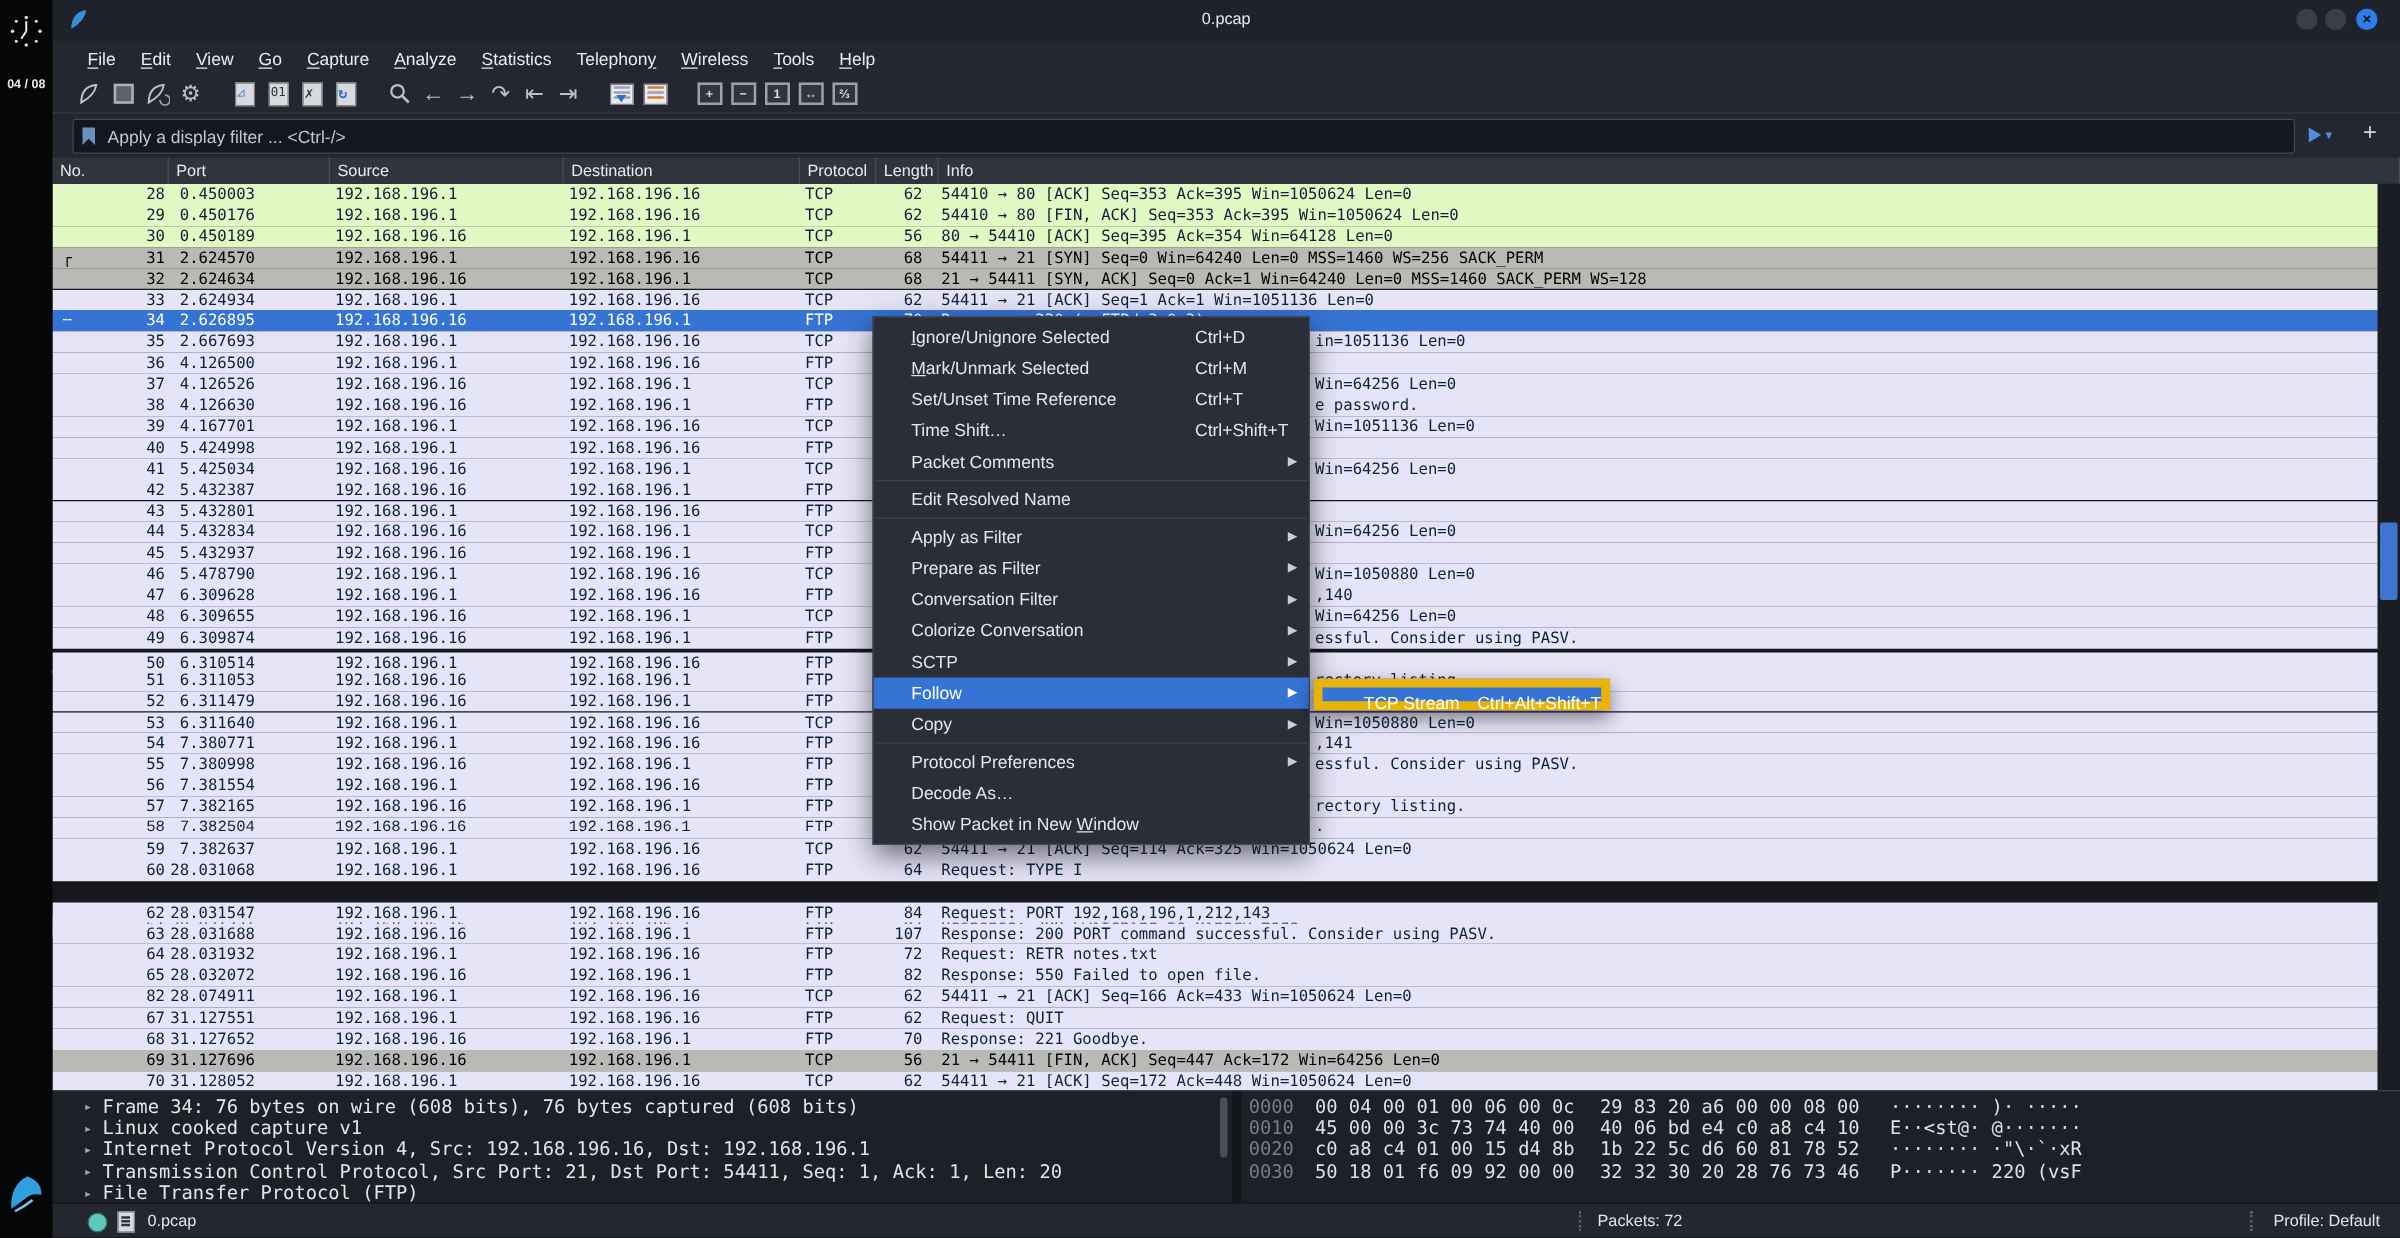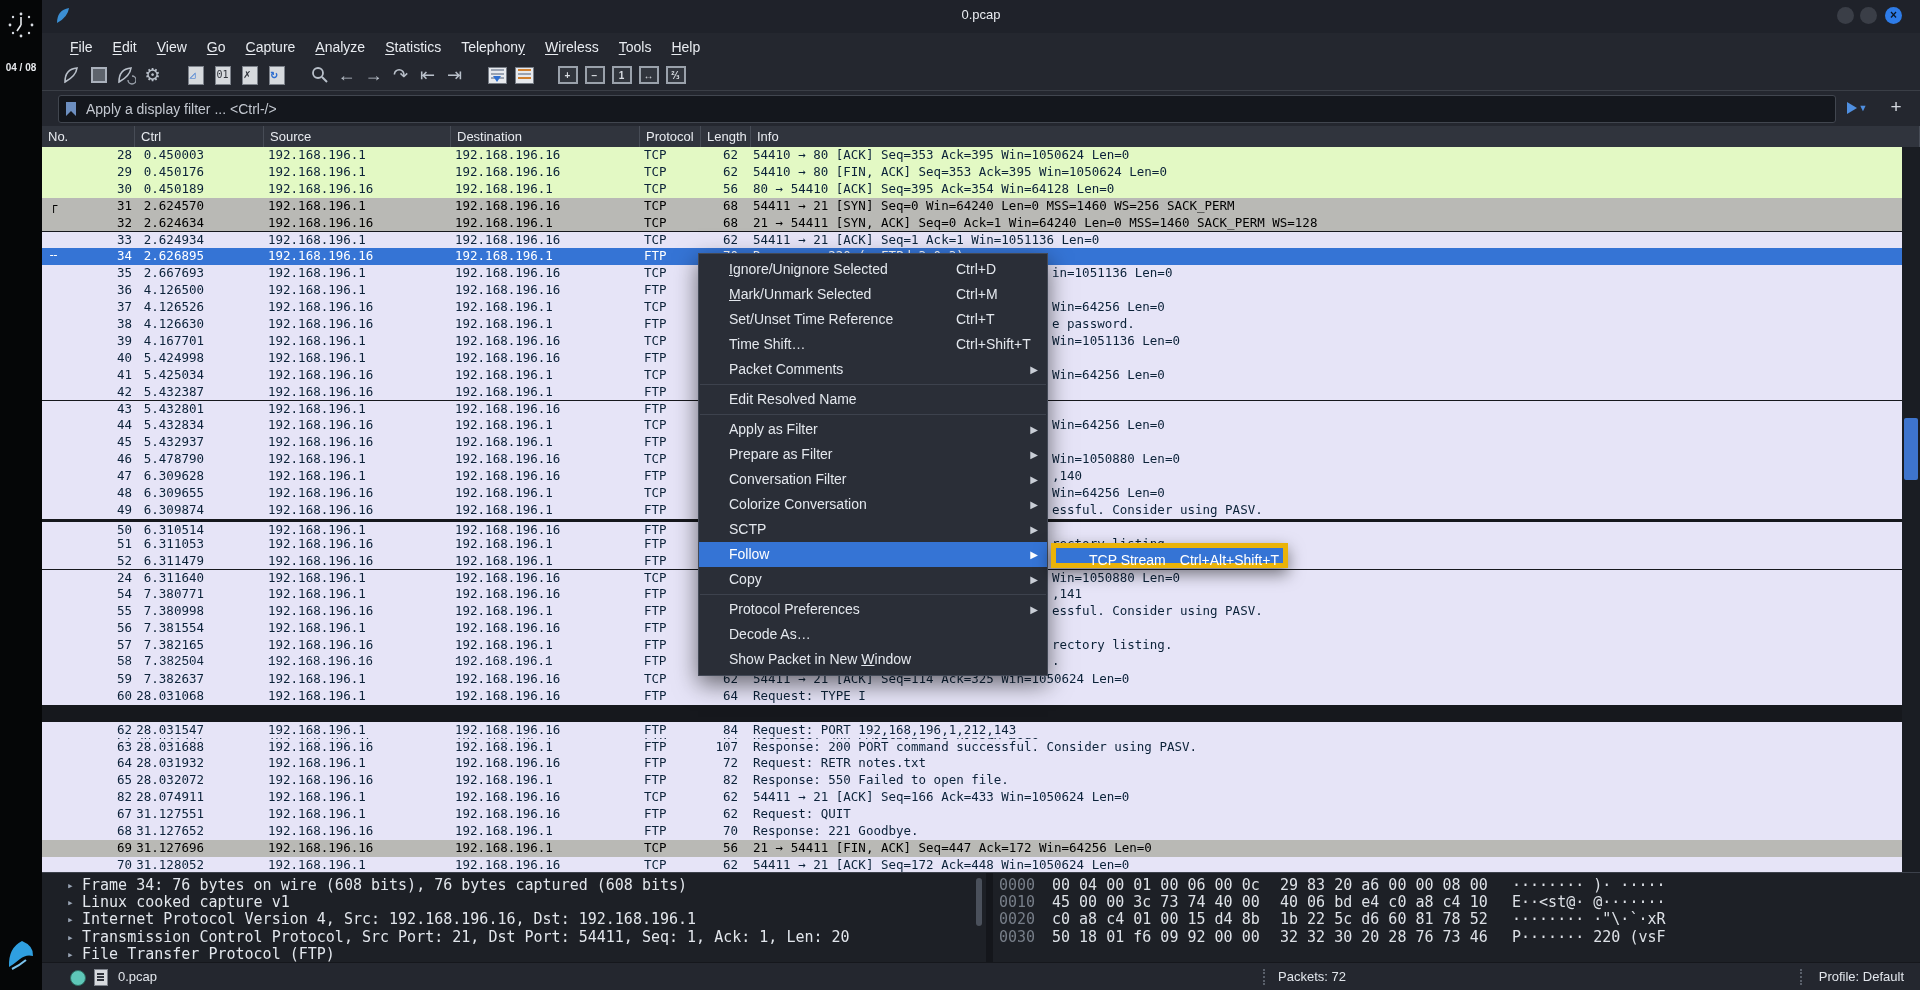--- a/index.html
+++ b/index.html
@@ -74,21 +74,21 @@
   #pl-thumb{left:2px;top:271px;width:14px;height:62px;background:#3e74cd;border-radius:2px;}
   
   #ctx-menu{left:698px;top:253px;width:350px;background:#2a2e37;border:1px solid #434956;
             box-shadow:0 8px 22px rgba(0,0,0,.55);padding:3px 0;box-sizing:border-box;z-index:50;}
   .mi{position:relative;height:25px;line-height:25px;color:#e4e8ee;font-size:14px;padding-left:30px;}
   .mi .sc{position:absolute;left:257px;top:0;}
   .mi .sub{position:absolute;right:9px;top:0;font-size:10px;color:#c9ced6;}
   .mi.hl{background:#3574d5;color:#fff;} .mi.hl .sub{color:#fff;}
   .msep{height:1px;background:#3d424d;margin:2px 1px;}
   
-  #submenu{left:1051px;top:543px;width:237px;height:25px;background:#3574d5;border:5px solid #eab308;
+  #submenu{left:1051px;top:543px;width:237px;height:25px;background:#3574d5;border:7px solid #eab308;
            box-shadow:0 6px 16px rgba(0,0,0,.5);color:#fff;font-size:14px;line-height:24px;z-index:60;
            display:flex;box-sizing:border-box;}
   #submenu .lab{margin-left:33px;}
   #submenu .sc{margin-left:14px;}
   
   #details{left:42px;top:872px;width:944px;height:90px;background:#1d2026;border-top:1px solid #3c414b;
            font-family:"DejaVu Sans Mono",monospace;font-size:15px;color:#e2e6ec;padding-top:4px;box-sizing:border-box;}
   .dline{position:relative;height:17.2px;line-height:17.2px;white-space:pre;}
   .dline .tri{position:absolute;left:25px;color:#9aa5b5;font-size:11px;}
   .dline .txt{position:absolute;left:40px;}
@@ -255,21 +255,21 @@
   </div>
   <div class="abs" id="filter-apply">
     <span class="arr"></span>
     <span class="chev">▼</span>
   </div>
   <div class="abs" id="filter-add">+</div>
 </div>
 
 <div class="abs" id="pl-header">
     <div class="hcell" style="left: 0px; width: 93px;">No.</div>
-    <div class="hcell" style="left: 93px; width: 129px;">Ctrl</div>
+    <div class="hcell" style="left: 93px; width: 129px;">Port</div>
     <div class="hcell" style="left: 222px; width: 187px;">Source</div>
     <div class="hcell" style="left: 409px; width: 189px;">Destination</div>
     <div class="hcell" style="left: 598px; width: 61px;">Protocol</div>
     <div class="hcell" style="left: 659px; width: 50px;">Length</div>
     <div class="hcell" style="left: 709px; width: 1169px;">Info</div>
   </div>
 <div class="abs" id="rows">
     <div class="prow row-green" style="top: 0px;"><span class="c-no">28</span><span class="c-time">0.450003</span><span class="c-src">192.168.196.1</span><span class="c-dst">192.168.196.16</span><span class="c-proto">TCP</span><span class="c-len">62</span><span class="c-info">54410 → 80 [ACK] Seq=353 Ack=395 Win=1050624 Len=0</span></div>
     <div class="prow row-green" style="top: 16.9px;"><span class="c-no">29</span><span class="c-time">0.450176</span><span class="c-src">192.168.196.1</span><span class="c-dst">192.168.196.16</span><span class="c-proto">TCP</span><span class="c-len">62</span><span class="c-info">54410 → 80 [FIN, ACK] Seq=353 Ack=395 Win=1050624 Len=0</span></div>
     <div class="prow row-green" style="top: 33.8px;"><span class="c-no">30</span><span class="c-time">0.450189</span><span class="c-src">192.168.196.16</span><span class="c-dst">192.168.196.1</span><span class="c-proto">TCP</span><span class="c-len">56</span><span class="c-info">80 → 54410 [ACK] Seq=395 Ack=354 Win=64128 Len=0</span></div>
@@ -288,21 +288,21 @@
     <div class="prow row-lav" style="top: 253.5px;"><span class="c-no">43</span><span class="c-time">5.432801</span><span class="c-src">192.168.196.1</span><span class="c-dst">192.168.196.16</span><span class="c-proto">FTP</span></div>
     <div class="prow row-lav" style="top: 270.4px;"><span class="c-no">44</span><span class="c-time">5.432834</span><span class="c-src">192.168.196.16</span><span class="c-dst">192.168.196.1</span><span class="c-proto">TCP</span><span class="c-frag">Win=64256 Len=0</span></div>
     <div class="prow row-lav" style="top: 287.3px;"><span class="c-no">45</span><span class="c-time">5.432937</span><span class="c-src">192.168.196.16</span><span class="c-dst">192.168.196.1</span><span class="c-proto">FTP</span></div>
     <div class="prow row-lav" style="top: 304.2px;"><span class="c-no">46</span><span class="c-time">5.478790</span><span class="c-src">192.168.196.1</span><span class="c-dst">192.168.196.16</span><span class="c-proto">TCP</span><span class="c-frag">Win=1050880 Len=0</span></div>
     <div class="prow row-lav" style="top: 321.1px;"><span class="c-no">47</span><span class="c-time">6.309628</span><span class="c-src">192.168.196.1</span><span class="c-dst">192.168.196.16</span><span class="c-proto">FTP</span><span class="c-frag">,140</span></div>
     <div class="prow row-lav" style="top: 338px;"><span class="c-no">48</span><span class="c-time">6.309655</span><span class="c-src">192.168.196.16</span><span class="c-dst">192.168.196.1</span><span class="c-proto">TCP</span><span class="c-frag">Win=64256 Len=0</span></div>
     <div class="prow row-lav" style="top: 354.9px;"><span class="c-no">49</span><span class="c-time">6.309874</span><span class="c-src">192.168.196.16</span><span class="c-dst">192.168.196.1</span><span class="c-proto">FTP</span><span class="c-frag">essful. Consider using PASV.</span></div>
     <div class="prow row-lav" style="top: 375px;"><span class="c-no">50</span><span class="c-time">6.310514</span><span class="c-src">192.168.196.1</span><span class="c-dst">192.168.196.16</span><span class="c-proto">FTP</span></div>
     <div class="prow row-lav" style="top: 388.7px;"><span class="c-no">51</span><span class="c-time">6.311053</span><span class="c-src">192.168.196.16</span><span class="c-dst">192.168.196.1</span><span class="c-proto">FTP</span><span class="c-frag">rectory listing.</span></div>
     <div class="prow row-lav" style="top: 405.6px;"><span class="c-no">52</span><span class="c-time">6.311479</span><span class="c-src">192.168.196.16</span><span class="c-dst">192.168.196.1</span><span class="c-proto">FTP</span></div>
-    <div class="prow row-lav" style="top: 422.5px;"><span class="c-no">24</span><span class="c-time">6.311640</span><span class="c-src">192.168.196.1</span><span class="c-dst">192.168.196.16</span><span class="c-proto">TCP</span><span class="c-frag">Win=1050880 Len=0</span></div>
+    <div class="prow row-lav" style="top: 422.5px;"><span class="c-no">53</span><span class="c-time">6.311640</span><span class="c-src">192.168.196.1</span><span class="c-dst">192.168.196.16</span><span class="c-proto">TCP</span><span class="c-frag">Win=1050880 Len=0</span></div>
     <div class="prow row-lav" style="top: 439.4px;"><span class="c-no">54</span><span class="c-time">7.380771</span><span class="c-src">192.168.196.1</span><span class="c-dst">192.168.196.16</span><span class="c-proto">FTP</span><span class="c-frag">,141</span></div>
     <div class="prow row-lav" style="top: 456.3px;"><span class="c-no">55</span><span class="c-time">7.380998</span><span class="c-src">192.168.196.16</span><span class="c-dst">192.168.196.1</span><span class="c-proto">FTP</span><span class="c-frag">essful. Consider using PASV.</span></div>
     <div class="prow row-lav" style="top: 473.2px;"><span class="c-no">56</span><span class="c-time">7.381554</span><span class="c-src">192.168.196.1</span><span class="c-dst">192.168.196.16</span><span class="c-proto">FTP</span></div>
     <div class="prow row-lav" style="top: 490.1px;"><span class="c-no">57</span><span class="c-time">7.382165</span><span class="c-src">192.168.196.16</span><span class="c-dst">192.168.196.1</span><span class="c-proto">FTP</span><span class="c-frag">rectory listing.</span></div>
     <div class="prow row-lav" style="top: 507px; font-family: Liberation Mono, monospace;"><span class="c-no">58</span><span class="c-time">7.382504</span><span class="c-src">192.168.196.16</span><span class="c-dst">192.168.196.1</span><span class="c-proto">FTP</span><span class="c-frag">.</span></div>
     <div class="prow row-lav" style="top: 523.9px;"><span class="c-no">59</span><span class="c-time">7.382637</span><span class="c-src">192.168.196.1</span><span class="c-dst">192.168.196.16</span><span class="c-proto">TCP</span><span class="c-len">62</span><span class="c-info">54411 → 21 [ACK] Seq=114 Ack=325 Win=1050624 Len=0</span></div>
     <div class="prow row-lav" style="top: 540.8px;"><span class="c-no">60</span><span class="c-time">28.031068</span><span class="c-src">192.168.196.1</span><span class="c-dst">192.168.196.16</span><span class="c-proto">FTP</span><span class="c-len">64</span><span class="c-info">Request: TYPE I</span></div>
     <div class="prow row-lav" style="top: 586px;"><span class="c-no">61</span><span class="c-time">28.031221</span><span class="c-src">192.168.196.16</span><span class="c-dst">192.168.196.1</span><span class="c-proto">FTP</span><span class="c-len">87</span><span class="c-info">Response: 200 Switching to Binary mode.</span></div>
     <div class="prow row-lav" style="top: 574.6px;"><span class="c-no">62</span><span class="c-time">28.031547</span><span class="c-src">192.168.196.1</span><span class="c-dst">192.168.196.16</span><span class="c-proto">FTP</span><span class="c-len">84</span><span class="c-info">Request: PORT 192,168,196,1,212,143</span></div>
     <div class="prow row-lav" style="top: 591.5px;"><span class="c-no">63</span><span class="c-time">28.031688</span><span class="c-src">192.168.196.16</span><span class="c-dst">192.168.196.1</span><span class="c-proto">FTP</span><span class="c-len">107</span><span class="c-info">Response: 200 PORT command successful. Consider using PASV.</span></div>

